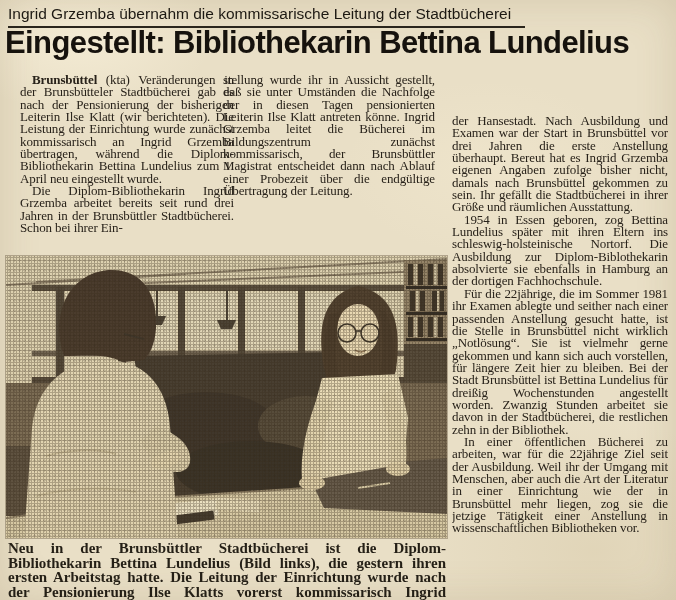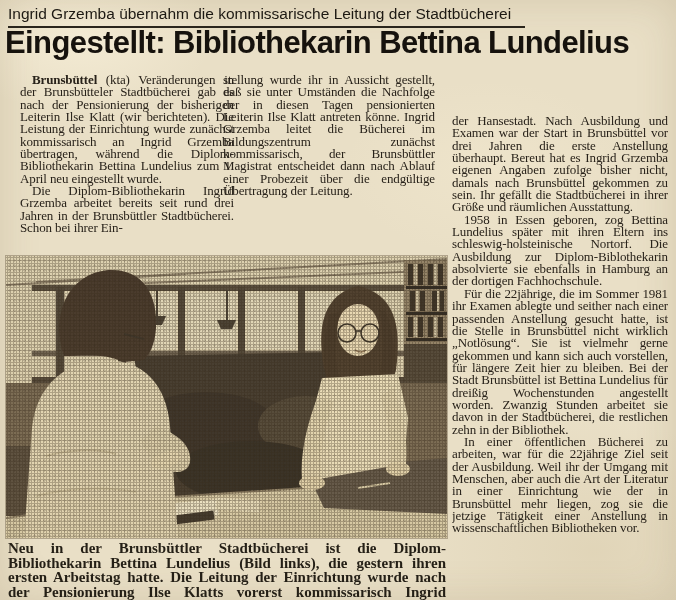--- a/index.html
+++ b/index.html
@@ -83,21 +83,21 @@
     <p class="para"><b class="lead">Brunsbüttel</b><span> (kta) Veränderungen in der Brunsbütteler Stadtbücherei gab es nach der Pensionierung der bisherigen Leiterin Ilse Klatt (wir berichteten). Die Leistung der Einrichtung wurde zunächst kommissarisch an Ingrid Grzemba übertragen, während die Diplom-Bibliothekarin Bettina Lundelius zum 1. April neu eingestellt wurde.</span></p>
     <p class="para">Die Diplom-Bibliothekarin Ingrid Grzemba arbeitet bereits seit rund drei Jahren in der Brunsbüttler Stadtbücherei. Schon bei ihrer Ein-</p>
   </div>
 
   <div class="col col2">
     <p class="para" style="text-indent:0">stellung wurde ihr in Aussicht gestellt, daß sie unter Umständen die Nachfolge der in diesen Tagen pensionierten Leiterin Ilse Klatt antreten könne. Ingrid Grzemba leitet die Bücherei im Bildungszentrum zunächst kommissarisch, der Brunsbüttler Magistrat entscheidet dann nach Ablauf einer Probezeit über die endgültige Übertragung der Leitung.</p>
   </div>
 
   <div class="col col3">
     <p class="para" style="text-indent:0">der Hansestadt. Nach Ausbildung und Examen war der Start in Brunsbüttel vor drei Jahren die erste Anstellung überhaupt. Bereut hat es Ingrid Grzemba eigenen Angaben zufolge bisher nicht, damals nach Brunsbüttel gekommen zu sein. Ihr gefällt die Stadtbücherei in ihrer Größe und räumlichen Ausstattung.</p>
-    <p class="para">1958 in Essen geboren, zog Bettina Lundelius später mit ihren Eltern ins schleswig-holsteinische Nortorf. Die Ausbildung zur Diplom-Biblothekarin absolvierte sie ebenfalls in Hamburg an der dortigen Fachhochschule.</p>
+    <p class="para">1954 in Essen geboren, zog Bettina Lundelius später mit ihren Eltern ins schleswig-holsteinische Nortorf. Die Ausbildung zur Diplom-Biblothekarin absolvierte sie ebenfalls in Hamburg an der dortigen Fachhochschule.</p>
     <p class="para">Für die 22jährige, die im Sommer 1981 ihr Examen ablegte und seither nach einer passenden Anstellung gesucht hatte, ist die Stelle in Brunsbüttel nicht wirklich „Notlösung“. Sie ist vielmehr gerne gekommen und kann sich auch vorstellen, für längere Zeit hier zu bleiben. Bei der Stadt Brunsbüttel ist Bettina Lundelius für dreißig Wochenstunden angestellt worden. Zwanzig Stunden arbeitet sie davon in der Stadtbücherei, die restlichen zehn in der Bibliothek.</p>
     <p class="para">In einer öffentlichen Bücherei zu arbeiten, war für die 22jährige Ziel seit der Ausbildung. Weil ihr der Umgang mit Menschen, aber auch die Art der Literatur in einer Einrichtung wie der in Brunsbüttel mehr liegen, zog sie die jetzige Tätigkeit einer Anstellung in wissenschaftlichen Bibliotheken vor.</p>
   </div>
 
   <div class="photo">
     <svg viewBox="0 0 441 282" preserveAspectRatio="none">
 
       <rect width="441" height="282" fill="#d6c9a7"></rect>
       <rect x="0" y="0" width="441" height="130" fill="#dcd0ae"></rect>
       <g stroke="#6a5c48" stroke-width="2" opacity=".75">

